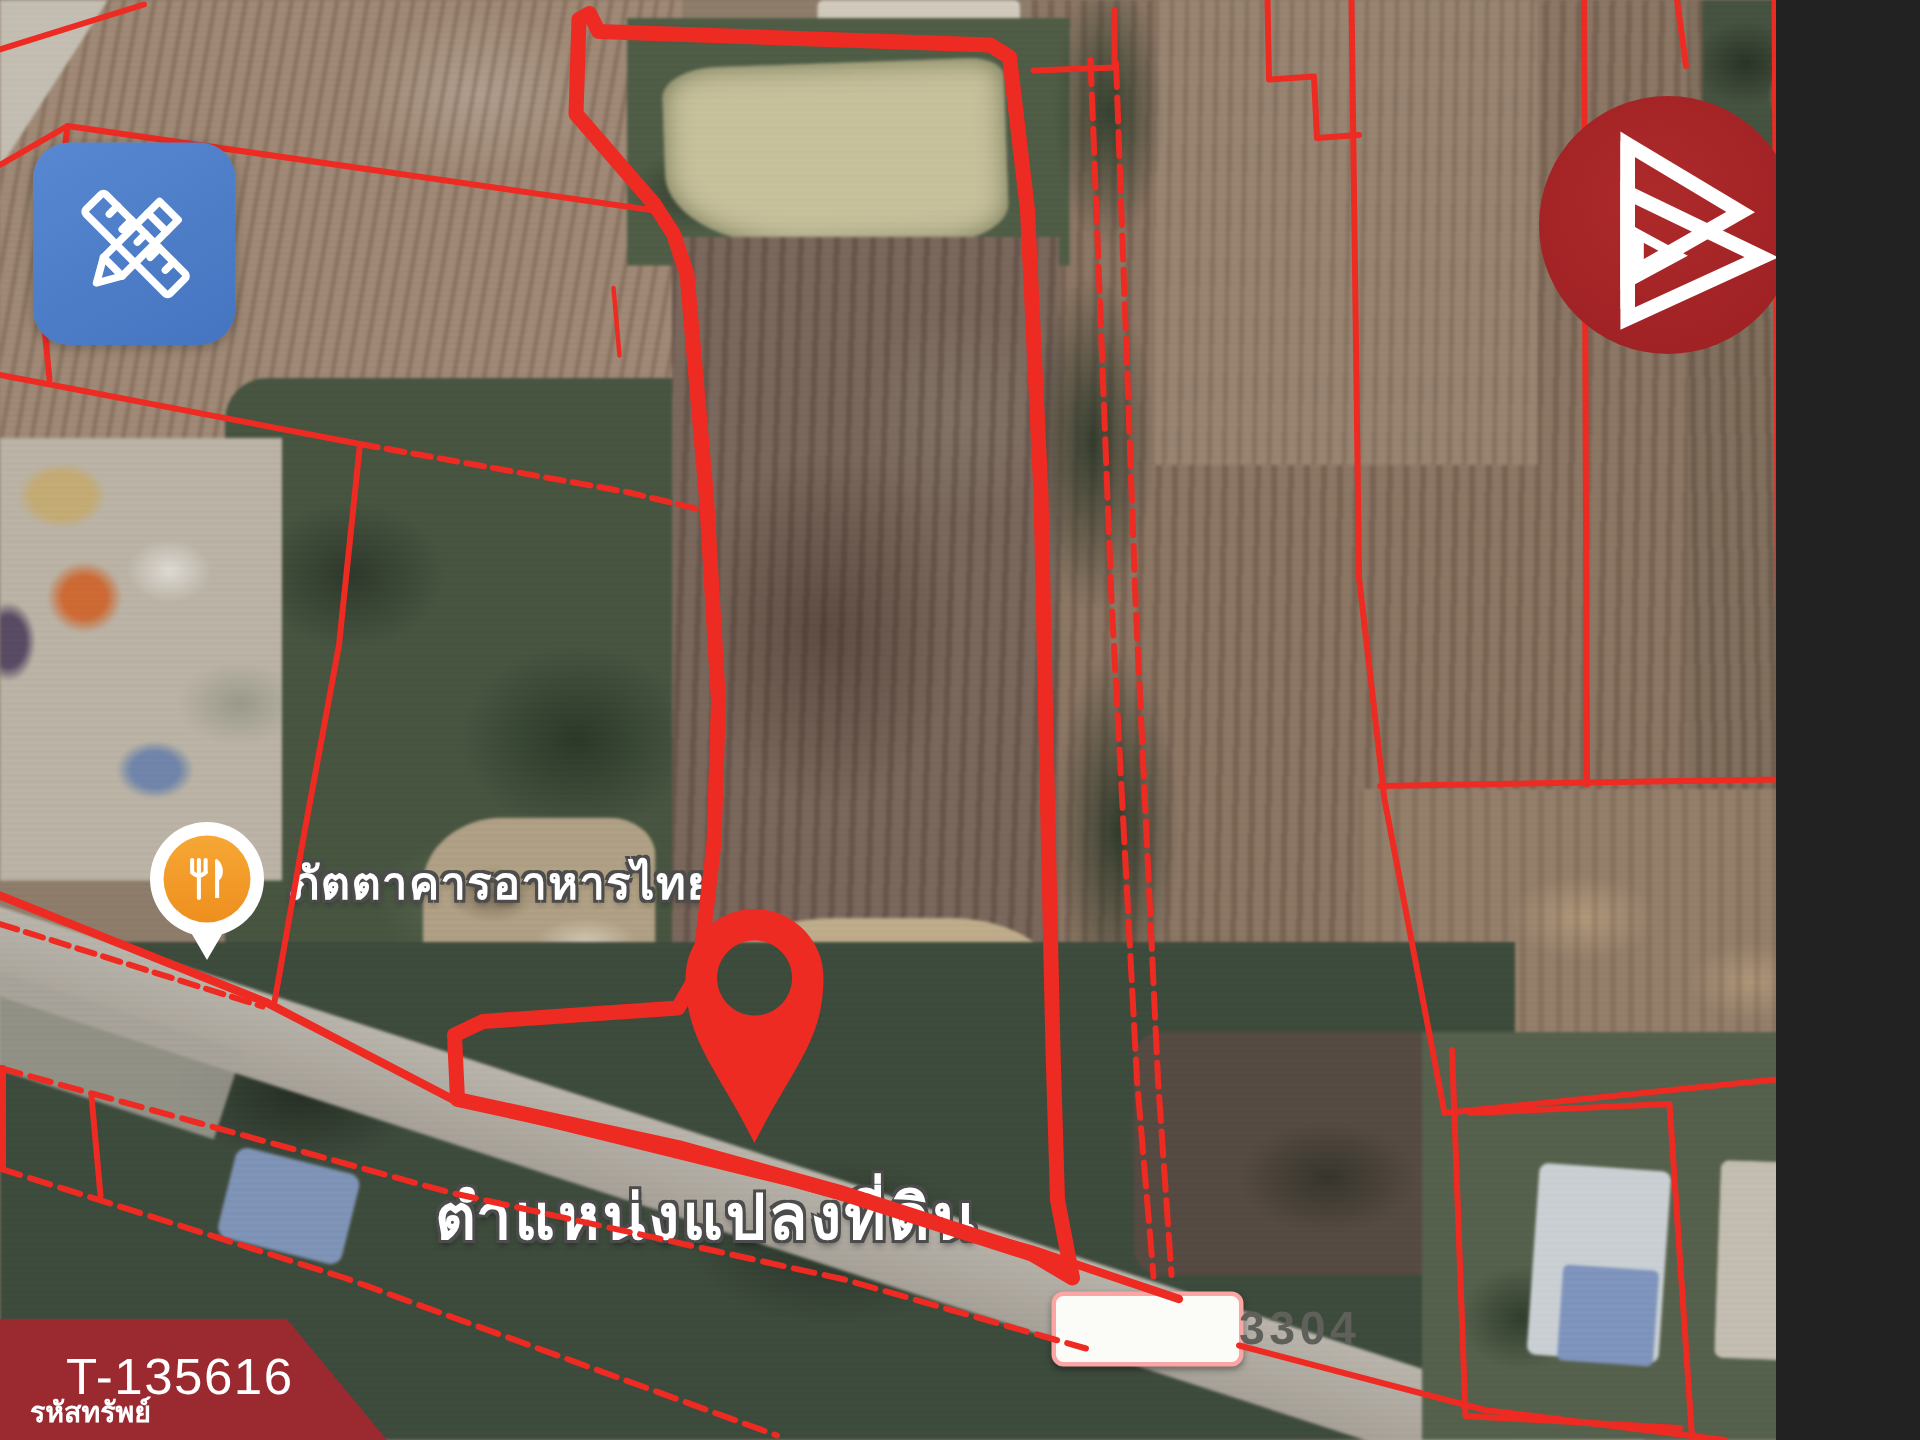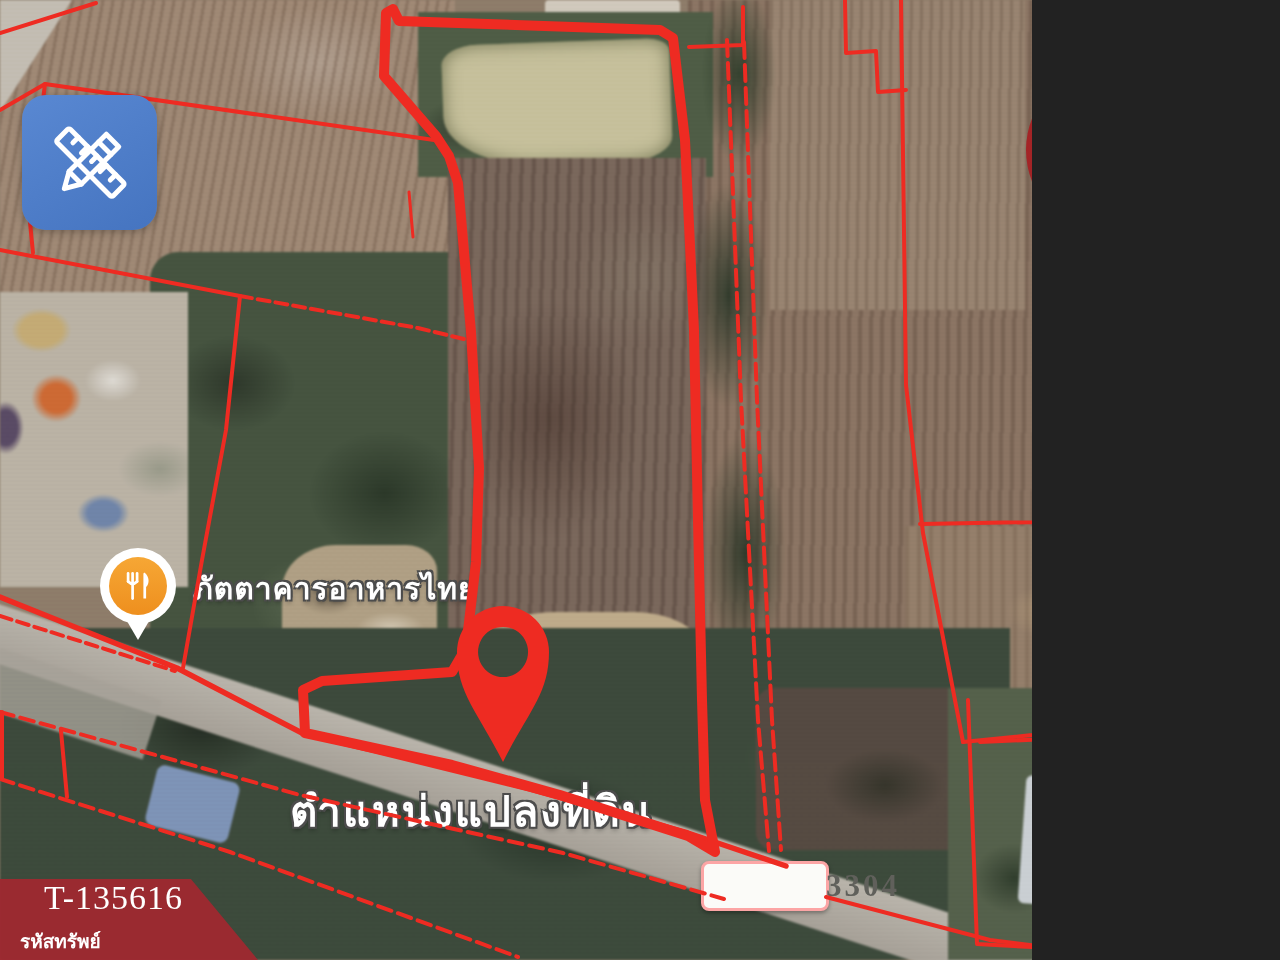--- a/index.html
+++ b/index.html
@@ -1,17 +1,17 @@
 <!DOCTYPE html>
 <html style="--c-boundary: #ee2b22; --c-logo-bg: #9c1f23; --c-icon-bg: #4b7cc9; --c-restaurant-bg: #f09a2d; --c-banner-bg: #9e2930; --c-route-text: #60605b;"><head>
 <meta charset="utf-8">
 <style>
   html,body{margin:0;padding:0;background:#222;}
-  .stage{position:relative;width:1032px;height:960px;overflow:hidden;
-         font-family:Liberation Serif, serif;
+  .stage{position:relative;width:1184px;height:960px;overflow:hidden;
+         font-family:Liberation Sans, sans-serif;
          background:#8f7d6a;}
   .stage *{position:absolute;box-sizing:border-box;}
   
   .base{left:0;top:0;width:1280px;height:960px;filter:blur(1px) saturate(.95);}
   .tl-field{left:0;top:0;width:455px;height:312px;background:#a28a75;
     background-image:repeating-linear-gradient(100deg,rgba(90,66,48,.30) 0 3px,transparent 3px 10px),
       radial-gradient(120px 80px at 70% 20%,rgba(255,255,255,.18),transparent 70%);}
   .tl-road{left:0;top:0;width:130px;height:125px;background:#c6c0b4;
     clip-path:polygon(0 0,72px 0,0 112px);}
   .top-buildings{left:545px;top:0;width:135px;height:22px;background:#d8d1c3;border-radius:4px;opacity:.95;}
@@ -105,21 +105,21 @@
     background:linear-gradient(150deg,#5988d2,#4574c0);box-shadow:0 2px 8px rgba(0,0,0,.25);}
   .tool-icon svg{left:13px;top:13px;}
   
   .brand-logo{left:1026px;top:64px;width:172px;height:172px;border-radius:50%;z-index:8;
     background:radial-gradient(circle at 45% 40%,#ad2a2a,#9c1f23);}
   .brand-logo svg{left:0;top:0;}
   
   .code-banner{left:0;top:879px;width:258px;height:81px;z-index:9;
     background:rgba(158,41,48,.96);
     clip-path:polygon(0 0,74% 0,100% 100%,0 100%);}
-  .code-banner .code{left:44px;top:0;font-size:34px;color:#fff;font-weight:500;letter-spacing:1px;position:absolute;}
+  .code-banner .code{left:44px;top:20px;font-size:34px;color:#fff;font-weight:500;letter-spacing:1px;position:absolute;}
   .code-banner .caption{left:20px;top:47px;width:170px;text-align:left;font-size:19px;color:#fff;font-weight:700;position:absolute;}
 </style>
 </head>
 <body>
 
 <div class="stage">
 
   <div class="base">
     <div class="tl-field"></div>
     <div class="tl-road"></div>

